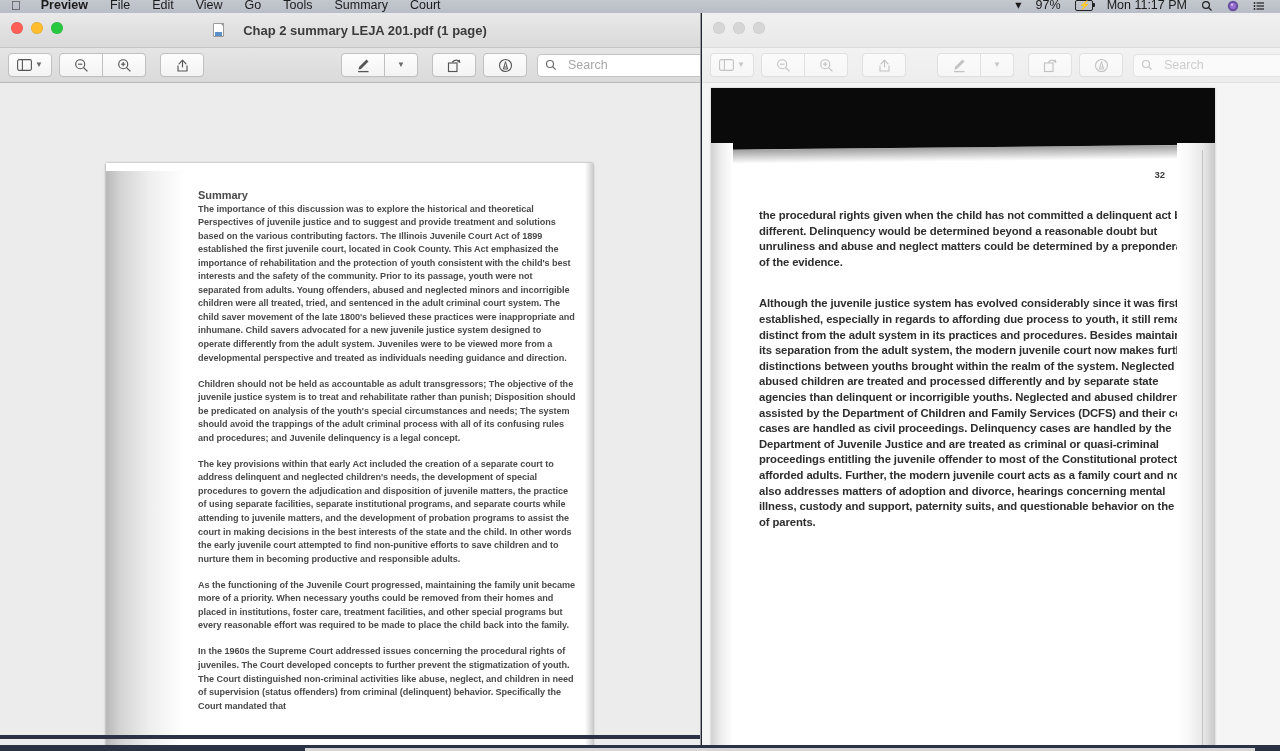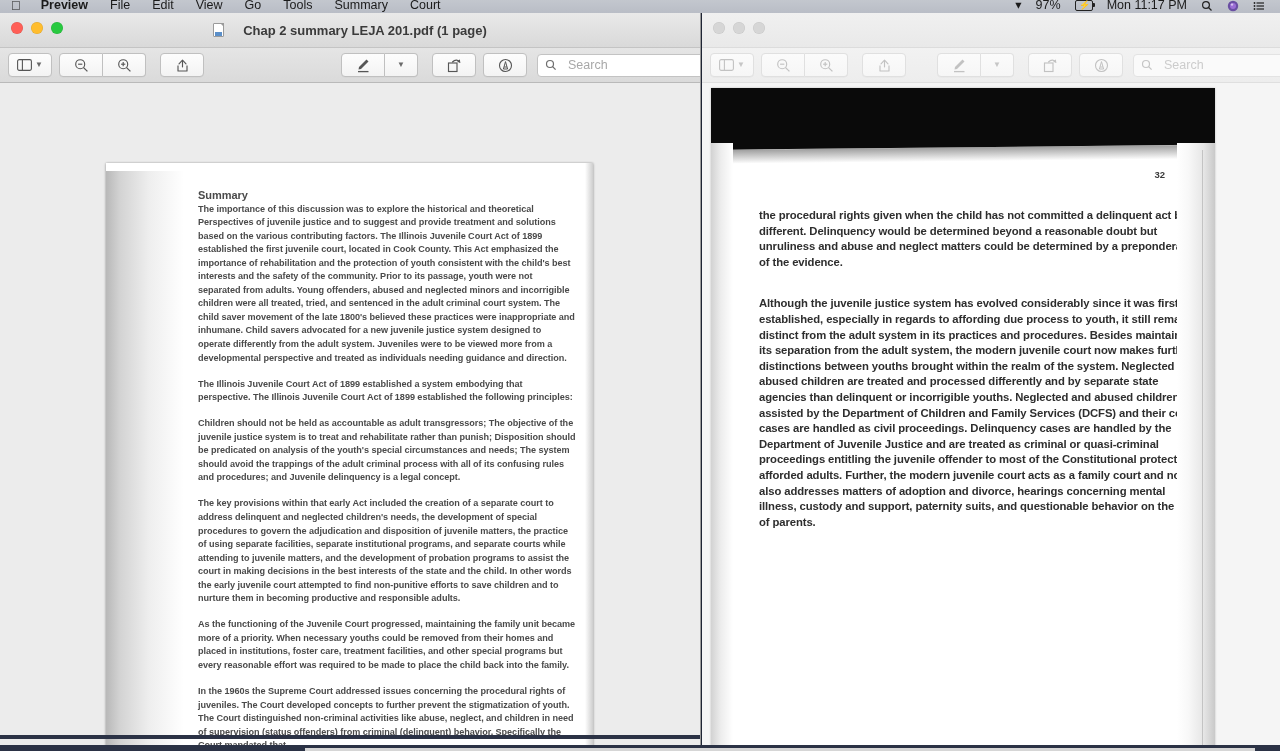--- a/index.html
+++ b/index.html
@@ -365,21 +365,20 @@
         <span class="search-ph">Search</span>
       </div>
     </div>
 
     <div class="viewport">
       <div class="page-l">
         <div class="scan-left-shadow"></div>
         <div class="doc-text-l">
           <div class="hdr">Summary</div>
           <p>The importance of this discussion was to explore the historical and theoretical Perspectives of juvenile justice and to suggest and provide treatment and solutions based on the various contributing factors.  The Illinois Juvenile Court Act of 1899 established the first juvenile court, located in Cook County. This Act emphasized the importance of rehabilitation and the protection of youth consistent with the child's best interests and the safety of the community. Prior to its passage, youth were not separated from adults. Young offenders, abused and neglected minors and incorrigible children were all treated, tried, and sentenced in the adult criminal court system. The child saver movement of the late 1800's believed these practices were inappropriate and inhumane. Child savers advocated for a new juvenile justice system designed to operate differently from the adult system. Juveniles were to be viewed more from a developmental perspective and treated as individuals needing guidance and direction.</p>
-          <p>The Illinois Juvenile Court Act of 1899 established a system embodying that perspective. The Illinois Juvenile Court Act of 1899 established the following principles:</p>
           <p>Children should not be held as accountable as adult transgressors; The objective of the juvenile justice system is to treat and rehabilitate rather than punish; Disposition should be predicated on analysis of the youth's special circumstances and needs; The system should avoid the trappings of the adult criminal process with all of its confusing rules and procedures; and Juvenile delinquency is a legal concept.</p>
           <p>The key provisions within that early Act included the creation of a separate court to address delinquent and neglected children's needs, the development of special procedures to govern the adjudication and disposition of juvenile matters, the practice of using separate facilities, separate institutional programs, and separate courts while attending to juvenile matters, and the development of probation programs to assist the court in making decisions in the best interests of the state and the child. In other words the early juvenile court attempted to find non-punitive efforts to save children and to nurture them in becoming productive and responsible adults.</p>
           <p>As the functioning of the Juvenile Court progressed, maintaining the family unit became more of a priority. When necessary youths could be removed from their homes and placed in institutions, foster care, treatment facilities, and other special programs but every reasonable effort was required to be made to place the child back into the family.</p>
           <p>In the 1960s the Supreme Court addressed issues concerning the procedural rights of juveniles. The Court developed concepts to further prevent the stigmatization of youth. The Court distinguished non-criminal activities like abuse, neglect, and children in need of supervision (status offenders) from criminal (delinquent) behavior.  Specifically the Court mandated that</p>
         </div>
         <div class="scan-bottom-fade"></div>
 
         <div class="scan-right-edge"></div>
       </div>
     </div>

